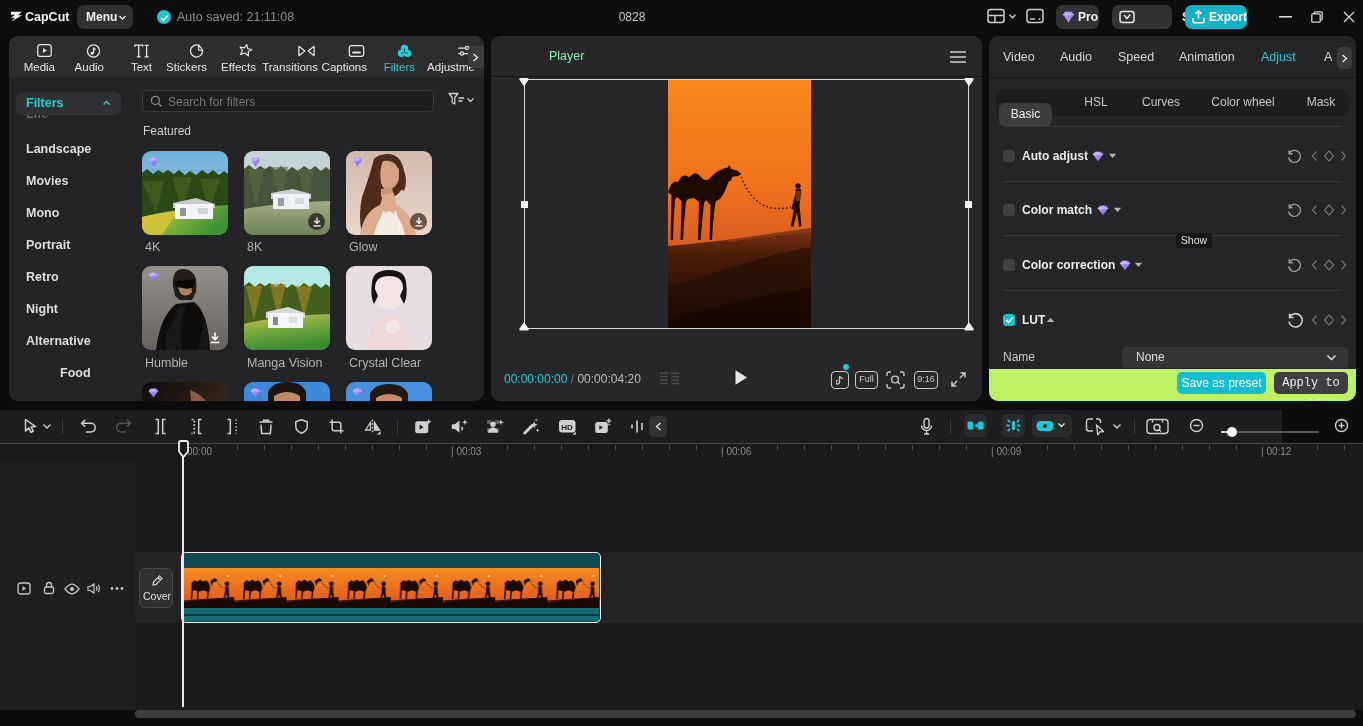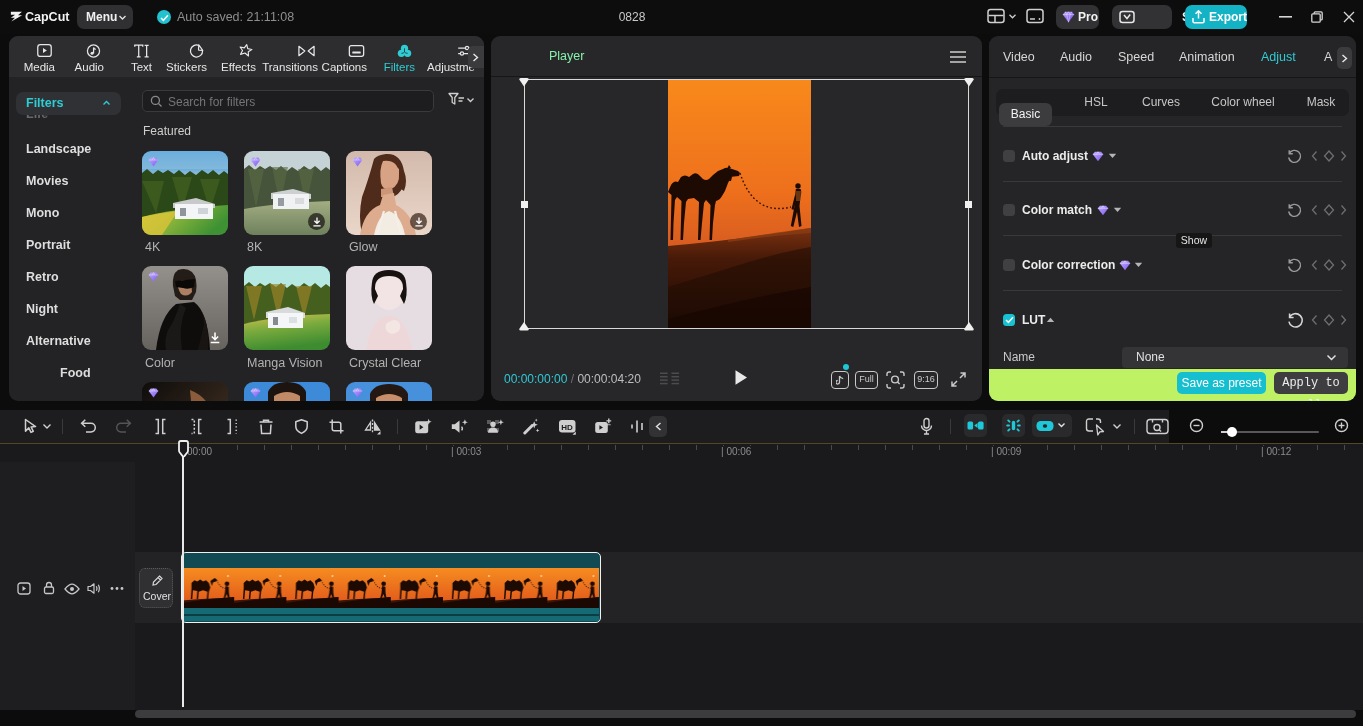--- a/index.html
+++ b/index.html
@@ -388,21 +388,21 @@
       <div class="thumb" style="left:337px;top:189px;">
         <svg width="86" height="84" viewBox="0 0 86 84">
           <rect width="86" height="84" fill="#e6dde3"></rect>
           <path d="M26 18 Q26 4 43 4 Q60 4 60 18 L60 30 L26 30 Z" fill="#17120f"></path>
           <path d="M29 22 Q29 10 43 10 Q57 10 57 22 L57 36 Q50 44 43 44 Q36 44 29 36 Z" fill="#f2e4e4"></path>
           <path d="M26 16 Q24 30 28 38 L32 30 Z M60 16 Q62 30 58 38 L54 30 Z" fill="#17120f"></path>
           <path d="M20 84 Q24 58 38 50 L48 50 Q62 58 66 84 Z" fill="#eed7d8"></path>
           <path d="M40 58 Q50 50 54 58 Q56 66 46 68 Q38 66 40 58 Z" fill="#f4e6e2"></path>
         </svg>
       </div>
-      <div class="tlabel" style="left:136px;top:279px;">Color</div>
+      <div class="tlabel" style="left:136px;top:279px;">Humble</div>
       <div class="tlabel" style="left:238px;top:279px;">Manga Vision</div>
       <div class="tlabel" style="left:340px;top:279px;">Crystal Clear</div>
 
       <div class="thumb" style="left:133px;top:305px;">
         <svg width="86" height="84" viewBox="0 0 86 84">
             <rect width="86" height="84" fill="url(#r3a)"></rect>
             <path d="M48 8 Q64 14 70 30 L70 40 L50 30 Z" fill="#8a5c3c"></path>
           </svg>
         <svg class="gem" width="11" height="10" viewBox="0 0 14 13">
             <path d="M3.4 0.8 H10.6 L13.2 3.9 L7 12.2 L0.8 3.9 Z" fill="url(#gem2)"></path>
@@ -651,21 +651,21 @@
           <path d="M1.5 1.5 L5.5 5.5 L9.5 1.5" stroke="#e0e0e0" stroke-width="1.5" fill="none"></path>
         </svg>
     </div>
 
     <div class="abs" style="left:0;top:333px;width:367px;height:32px;background:#bef264;">
       <div class="abs" style="left:188px;top:3px;width:89px;height:22px;background:#16bfcf;border-radius:5px;text-align:center;line-height:22px;font-size:12px;color:#fff;">Save as preset</div>
       <div class="abs" style="left:285px;top:3px;width:74px;height:22px;background:#3e3e41;border-radius:5px;text-align:center;line-height:22px;font-size:12px;color:#ececec;font-family:Liberation Mono, monospace;">Apply to all</div>
     </div>
   </div>
 
-  <div class="abs" id="toolbar" style="left:0;top:410px;width:1169px;height:33px;background:#1d1d1f;">
+  <div class="abs" id="toolbar" style="left:0;top:410px;width:1282px;height:33px;background:#1d1d1f;">
     <svg class="tbi" style="left:21px;top:7px;" width="16" height="18" viewBox="0 0 16 18">
         <path d="M4.5 2.5 L4.5 14.2 L7.8 10.9 L10 15.4 L12.3 14.3 L10.1 9.9 L14.6 9.6 Z" fill="none" stroke="#cfcfcf" stroke-width="1.5" stroke-linejoin="round"></path>
       </svg>
     <svg class="tbi" style="left:42px;top:13px;" width="10" height="7" viewBox="0 0 10 7">
         <path d="M1.5 1.5 L5 5 L8.5 1.5" stroke="#cfcfcf" stroke-width="1.4" fill="none"></path>
       </svg>
     <div class="tsep" style="left:62px;"></div>
     <svg class="tbi" style="left:79px;top:8px;" width="18" height="16" viewBox="0 0 18 16">
         <path d="M6.3 1.8 L2.6 5.3 L6.3 8.8 M3 5.3 H12 A4.3 4.3 0 0 1 12 13.9 H7" fill="none" stroke="#cfcfcf" stroke-width="1.5"></path>
       </svg>

